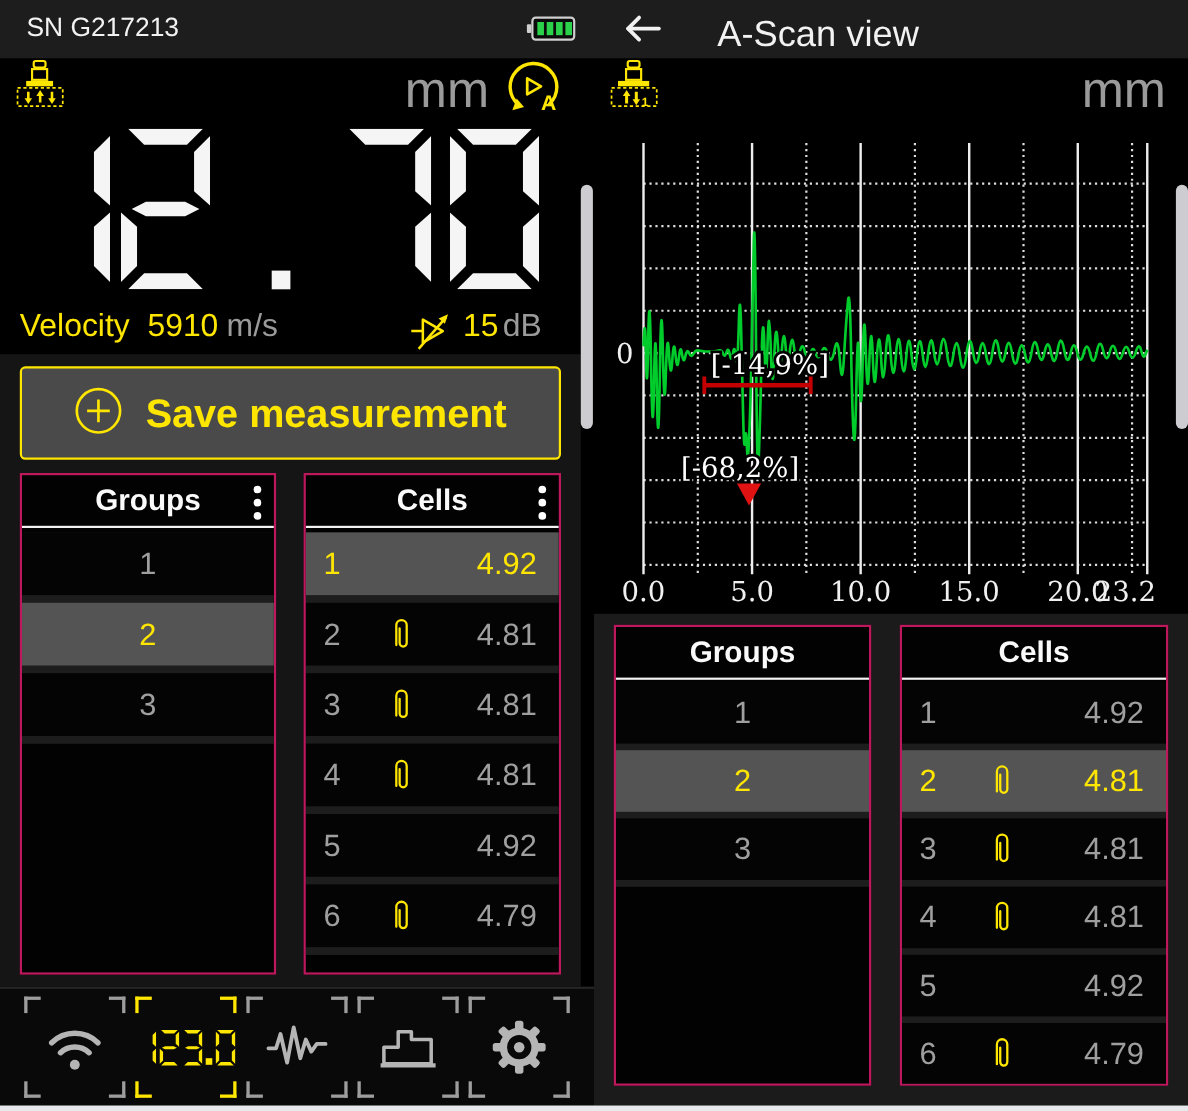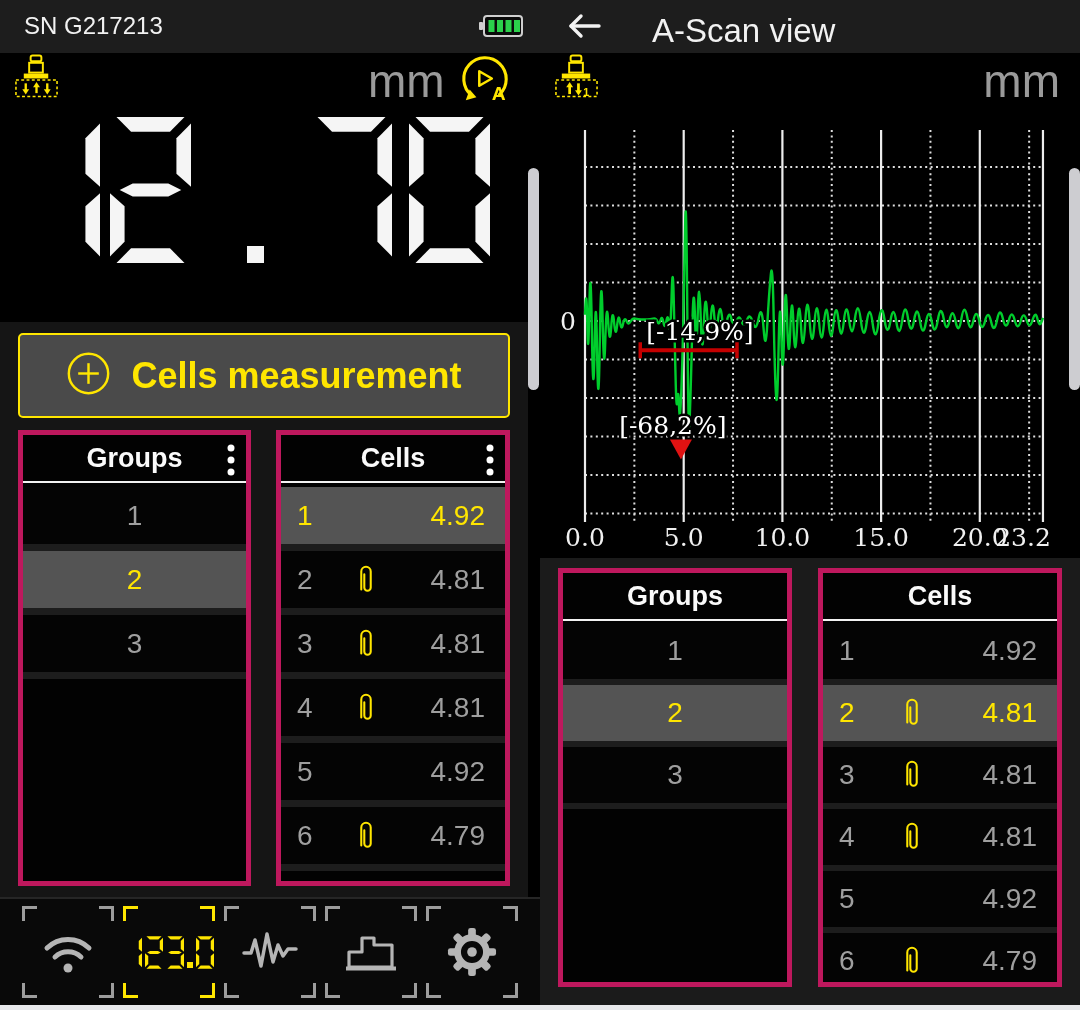--- a/index.html
+++ b/index.html
@@ -22,21 +22,21 @@
   .display .seg{position:absolute;top:0;}
   .display .segdot{position:absolute;}
   .vrow{position:absolute;left:0;top:276px;width:540px;height:44px;}
   .vrow span{position:absolute;top:4px;font-size:29px;}
   .yel{color:#ffe600;} .gry{color:#9a9a9a;}
   .gainico{position:absolute;left:372px;top:-4px;}
   .savebtn{position:absolute;left:18px;top:333px;width:492px;height:85px;background:#4a4a4a;
            border:2px solid #ffe600;border-radius:5px;display:flex;align-items:center;
            justify-content:center;gap:20px;cursor:pointer;}
   .savebtn .lbl{font-size:36px;font-weight:bold;color:#ffe600;}
-  .panel{position:absolute;background:#020202;border:5px solid #be185d;overflow:hidden;}
+  .panel{position:absolute;background:#020202;border:2px solid #be185d;overflow:hidden;}
   .phead{height:48px;border-bottom:2px solid #f2f2f2;display:flex;align-items:center;
          justify-content:center;position:relative;color:#fafafa;font-size:27px;font-weight:bold;}
   .kebab{position:absolute;right:10px;top:8px;cursor:pointer;}
   .rows{display:flex;flex-direction:column;background:#1d1d1d;}
   .row{background:#040404;display:flex;align-items:center;position:relative;
        color:#9f9f9f;font-size:28px;cursor:pointer;}
   .row.center{justify-content:center;}
   .row.selected{background:#545454;}
   .row.selected span{color:#ffe600;}
   .row .num{position:absolute;left:16px;}
@@ -126,28 +126,41 @@
         <span class="seg" style="left: 409px;"><svg viewBox="0 0 100 180" width="81" height="146">
             <polygon points="8,0 92,0 74,18 26,18" fill="#f5f5f5"></polygon>
             <polygon points="100,8 100,86 82,70 82,26" fill="#f5f5f5"></polygon>
             <polygon points="100,94 100,172 82,154 82,110" fill="#f5f5f5"></polygon>
             <polygon points="8,180 92,180 74,162 26,162" fill="#f5f5f5"></polygon>
             <polygon points="0,94 18,110 18,154 0,172" fill="#f5f5f5"></polygon>
             <polygon points="0,8 18,26 18,70 0,86" fill="#f5f5f5"></polygon>
           </svg></span>
       </div>
 
+    <div class="vrow">
+      <span class="yel" style="left:18px">Velocity</span>
+      <span class="yel" style="left:134px">5910</span>
+      <span class="gry" style="left:206px">m/s</span>
+      <span class="gainico" id="gain-ico"><svg viewBox="0 0 44 42" width="42" height="42">
+            <line x1="2" y1="21" x2="13" y2="21" stroke="#ffe600" stroke-width="2.4"></line>
+            <polygon points="13,10 13,32 32,21" fill="none" stroke="#ffe600" stroke-width="2.4" stroke-linejoin="round"></polygon>
+            <line x1="9" y1="38" x2="35" y2="8" stroke="#ffe600" stroke-width="2.4"></line>
+            <polygon points="37,5 28,9 34,14" fill="#ffe600"></polygon>
+          </svg></span>
+      <span class="yel" style="left:421px">15</span>
+      <span class="gry" style="left:457px">dB</span>
+    </div>
 
     <div class="savebtn">
       <span id="plus-ico"><svg viewBox="0 0 48 48" width="45" height="45">
             <circle cx="24" cy="24" r="21" fill="none" stroke="#ffe600" stroke-width="2.6"></circle>
             <line x1="24" y1="13" x2="24" y2="35" stroke="#ffe600" stroke-width="2.6"></line>
             <line x1="13" y1="24" x2="35" y2="24" stroke="#ffe600" stroke-width="2.6"></line>
           </svg></span>
-      <span class="lbl">Cells measurement</span>
+      <span class="lbl">Save measurement</span>
     </div>
 
     <div class="panel" style="left:18px;top:430px;width:233px;height:456px">
       <div class="phead">
         <span>Groups</span>
         <span class="kebab" id="kebab-lg"><svg viewBox="0 0 10 34" width="10" height="34">
               <circle cx="5" cy="5" r="3.5" fill="#fff"></circle>
               <circle cx="5" cy="17" r="3.5" fill="#fff"></circle>
               <circle cx="5" cy="29" r="3.5" fill="#fff"></circle>
             </svg></span>

